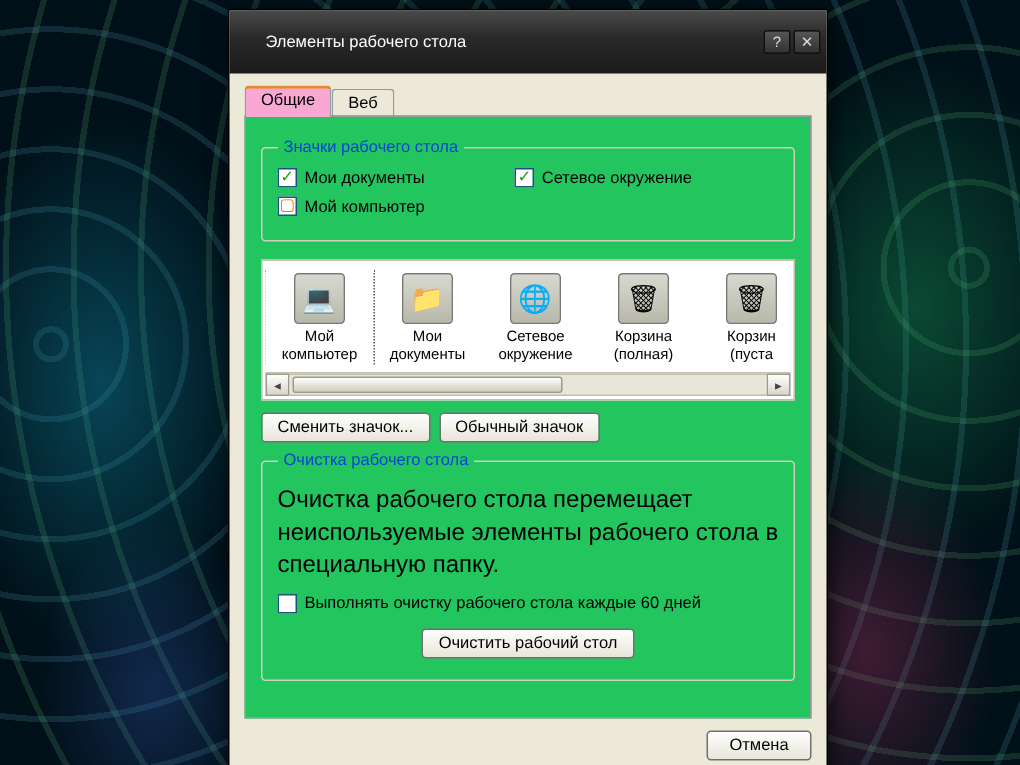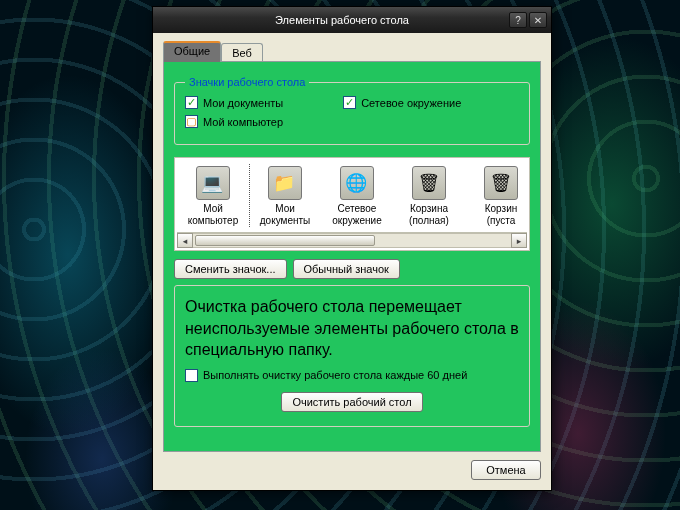--- a/index.html
+++ b/index.html
@@ -30,28 +30,27 @@
   .window {
     position: absolute;
     left: 152px;
     top: 6px;
     width: 400px;
     background: #ece9d8;
     border: 1px solid #000;
     box-shadow: 2px 2px 12px rgba(0,0,0,0.6);
   }
   .titlebar {
-    height: 26px;
+    height: 42px;
     background: linear-gradient(#4a4a4a, #2b2b2b 40%, #1a1a1a);
     color: #fff;
     display: flex;
     align-items: center;
     padding: 0 4px 0 24px;
     font-size: 11px;
-    text-align: center;
   }
   .titlebar .title { flex: 1; }
   .titlebar-btn {
     width: 18px; height: 16px;
     margin-left: 2px;
     background: linear-gradient(#555,#333);
     border: 1px solid #111;
     color: #ddd;
     font-size: 10px;
     display: flex;
@@ -73,21 +72,21 @@
     border: 1px solid #919b9c;
     border-bottom: none;
     background: #f6f4ec;
     margin-right: 0;
     border-radius: 3px 3px 0 0;
     font-size: 11px;
     cursor: default;
     position: relative;
   }
   .tab.active {
-    background: #737373;
+    background: #f9a8d4;
     border-top: 2px solid #e68b2c;
     padding-top: 2px;
     z-index: 2;
   }
   .tab:not(.active) {
     margin-top: 2px;
     background: #ece9d8;
   }
   .tab-panel {
     border: 1px solid #919b9c;
@@ -307,20 +306,21 @@
           </div>
         </div>
 
         <div class="btn-row">
           <div class="btn">Сменить значок...</div>
           <div class="btn">Обычный значок</div>
         </div>
       </div>
 
       <fieldset class="group">
+        <legend>Очистка рабочего стола</legend>
         <div class="desc">Очистка рабочего стола перемещает неиспользуемые элементы рабочего стола в специальную папку.</div>
         <label class="check">
           <span class="cb"></span>
           <span>Выполнять очистку рабочего стола каждые 60 дней</span>
         </label>
         <div class="btn-row center">
           <div class="btn">Очистить рабочий стол</div>
         </div>
       </fieldset>
 

